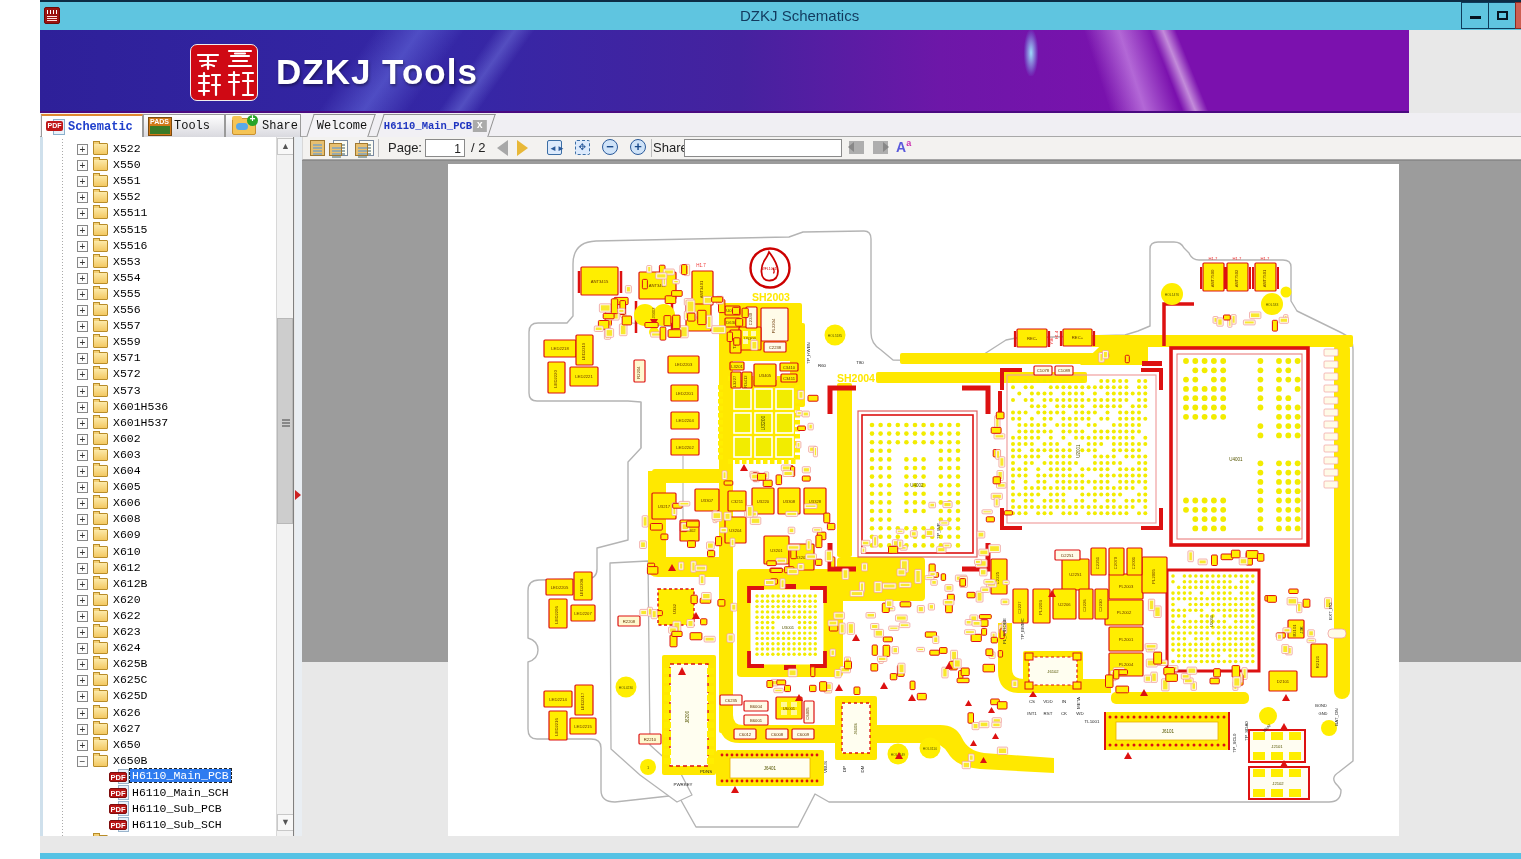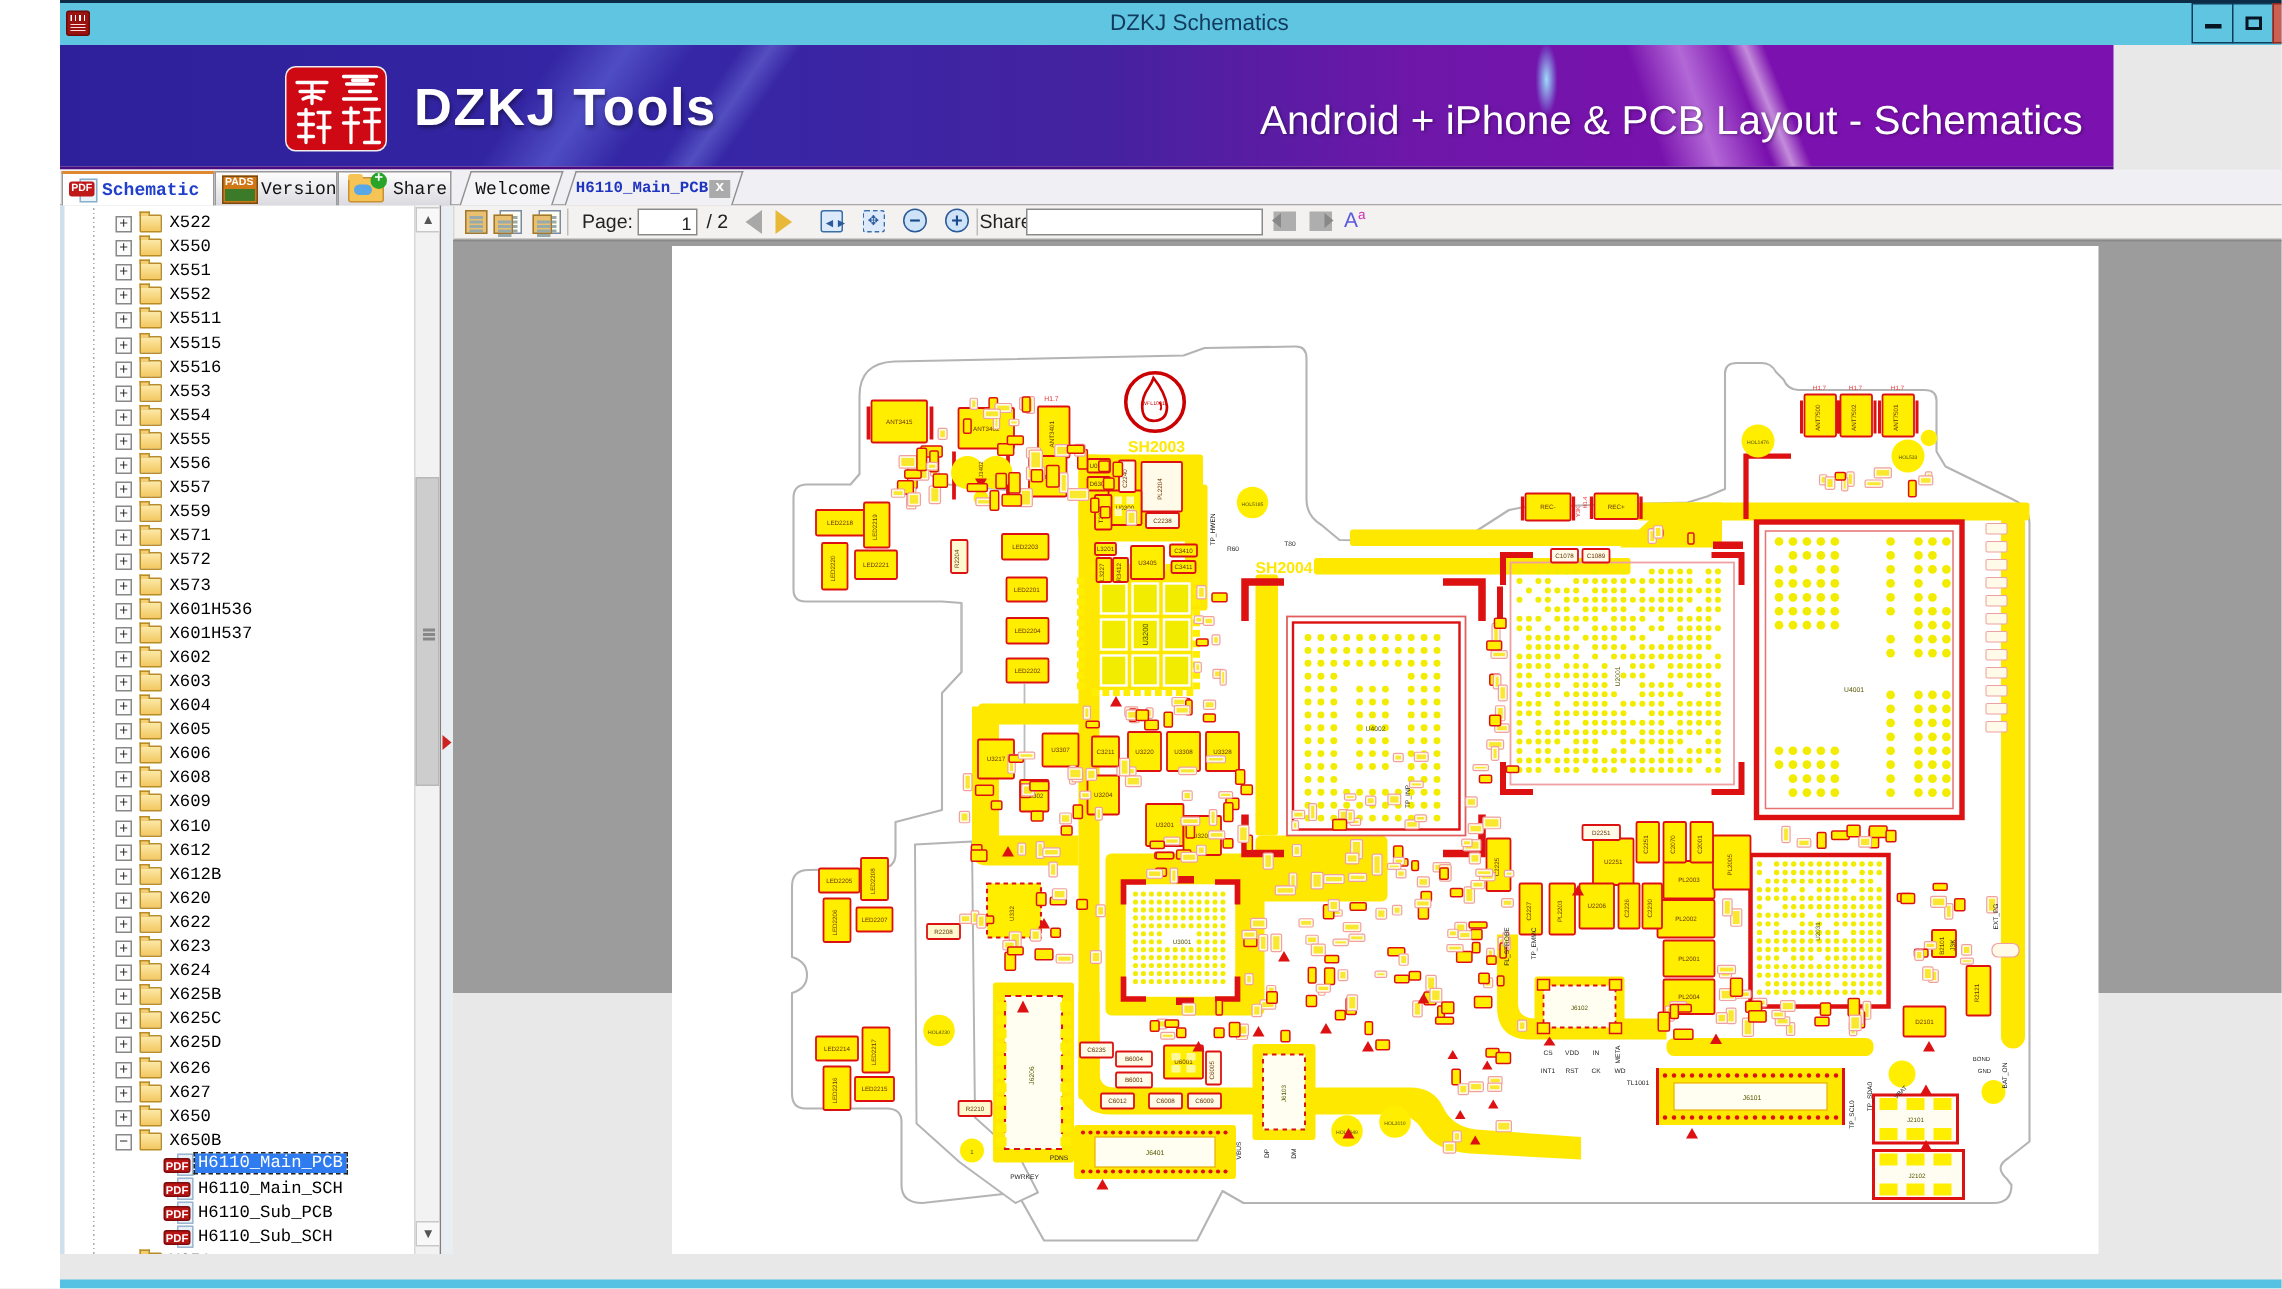--- a/index.html
+++ b/index.html
@@ -144,36 +144,35 @@
 <path d="M7,10 L27,10 M17,10 L17,24 M9,16 L25,16 M11,21 Q17,18 23,21"></path>
 <path d="M38,6 L60,6 M40,11 L58,11 M42,16 L56,16 M38,21 L60,21 M44,8.5 L54,8.5"></path>
 <path d="M8,31 L18,31 M13,28 L13,50 M8,38 L18,38 M8,46 L18,46 M21,30 L29,30 M25,30 L25,50 M21,40 L29,40"></path>
 <path d="M38,30 L48,30 M43,27 L43,50 M38,37 L48,37 M52,28 L62,28 M57,28 L57,44 M52,36 L62,36 M52,50 L62,50 M57,44 L57,50"></path>
 </g>
         </svg>
 </div>
 
 <span id="dzkj">DZKJ Tools</span>
 
-<span id="slogan">Android + iPhone &amp; PCB Layout - Schematics</span>
 </div>
 
 <div id="tabbar">
 
 <div class="tab" id="tab-schem">
         <span class="pdfico">
           <span class="pg"></span>
           <span class="bd">PDF</span>
         </span>
         <span class="cap">Schematic</span>
       </div>
 
 <div class="tab" id="tab-layout">
         <span class="padsico"></span>
-        <span class="cap">Version</span>
+        <span class="cap">Tools</span>
       </div>
 
 <div class="tab" id="tab-share">
         <span class="shareico">
           <span class="cloud"></span>
           <span class="plus">+</span>
         </span>
         <span class="cap">Share</span>
       </div>
 
@@ -225,21 +224,21 @@
 <span class="tfield" style="left:381px;width:158px"></span>
 
 <span class="grayic" style="left:546px">
         <span style="position:absolute;left:-1px;top:1px;border-top:5.5px solid transparent;border-bottom:5.5px solid transparent;border-right:6px solid #888"></span>
       </span>
 
 <span class="grayic" style="left:570px">
         <span style="position:absolute;right:-1px;top:1px;border-top:5.5px solid transparent;border-bottom:5.5px solid transparent;border-left:6px solid #888"></span>
       </span>
 
-<span style="position:absolute;left:593px;top:1px;color:#5a5adc;font-size:14px;font-weight:normal">A<sup style="color:#cc30b0;font-size:9px">a</sup></span>
+<span style="position:absolute;left:593px;top:1px;color:#5a5adc;font-size:14px;font-weight:bold">A<sup style="color:#cc30b0;font-size:9px">a</sup></span>
 </div>
 
 <div id="treepanel">
 <div class="vdots"></div>
 
 <div class="trow" style="top:4.0px">
         <span class="ebox">+</span>
         <span class="folder">
           <span class="tab"></span>
         </span>

